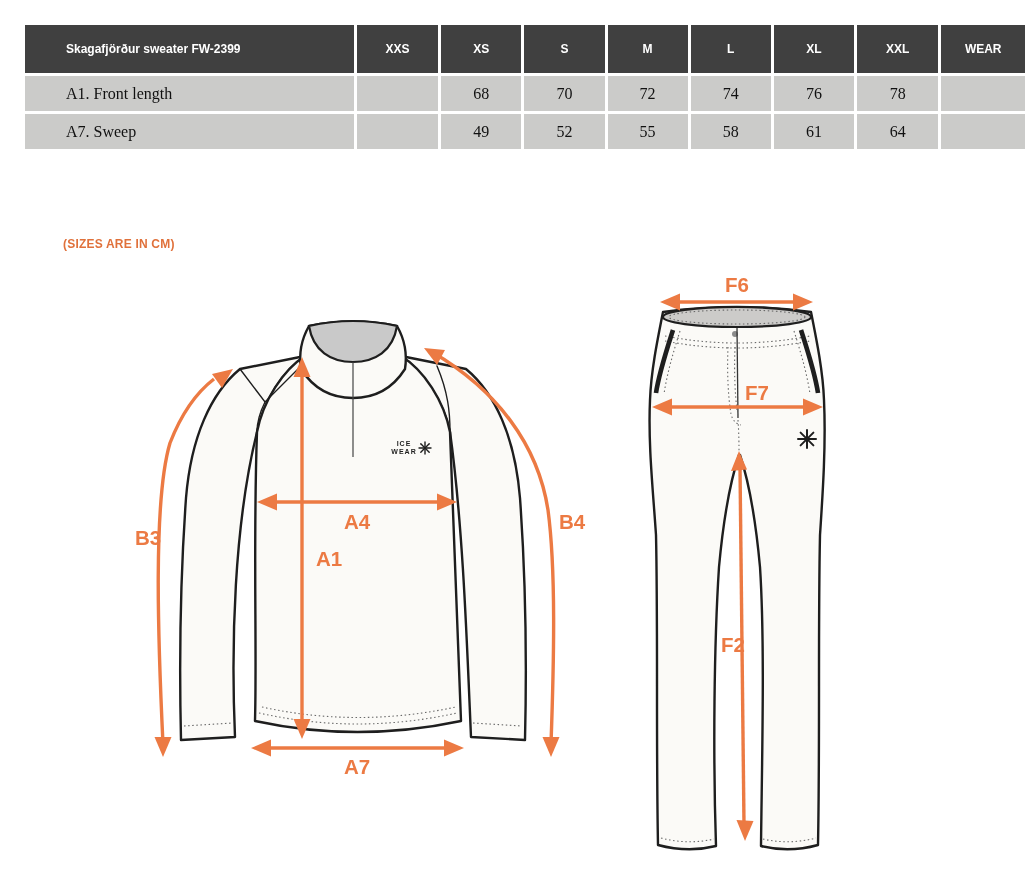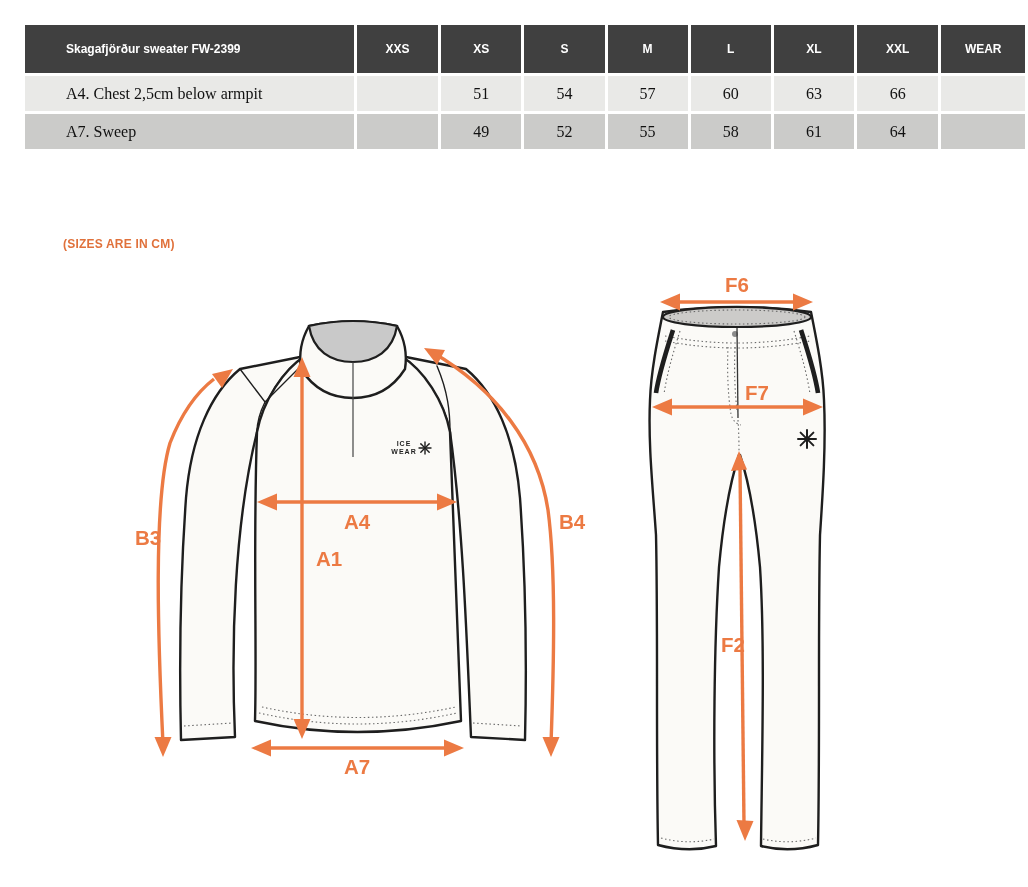--- a/index.html
+++ b/index.html
@@ -49,29 +49,29 @@
         <th class="size">XS</th>
         <th class="size">S</th>
         <th class="size">M</th>
         <th class="size">L</th>
         <th class="size">XL</th>
         <th class="size">XXL</th>
         <th class="size">WEAR</th>
       </tr>
     </thead>
     <tbody>
-      <tr class="light">
-        <td class="lbl">A4. Chest 2,5cm below armpit</td>
-        <td></td>
-        <td>51</td>
-        <td>54</td>
-        <td>57</td>
-        <td>60</td>
-        <td>63</td>
-        <td>66</td>
+      <tr class="dark">
+        <td class="lbl">A1. Front length</td>
+        <td></td>
+        <td>68</td>
+        <td>70</td>
+        <td>72</td>
+        <td>74</td>
+        <td>76</td>
+        <td>78</td>
         <td></td>
       </tr>
       <tr class="dark">
         <td class="lbl">A7. Sweep</td>
         <td></td>
         <td>49</td>
         <td>52</td>
         <td>55</td>
         <td>58</td>
         <td>61</td>

